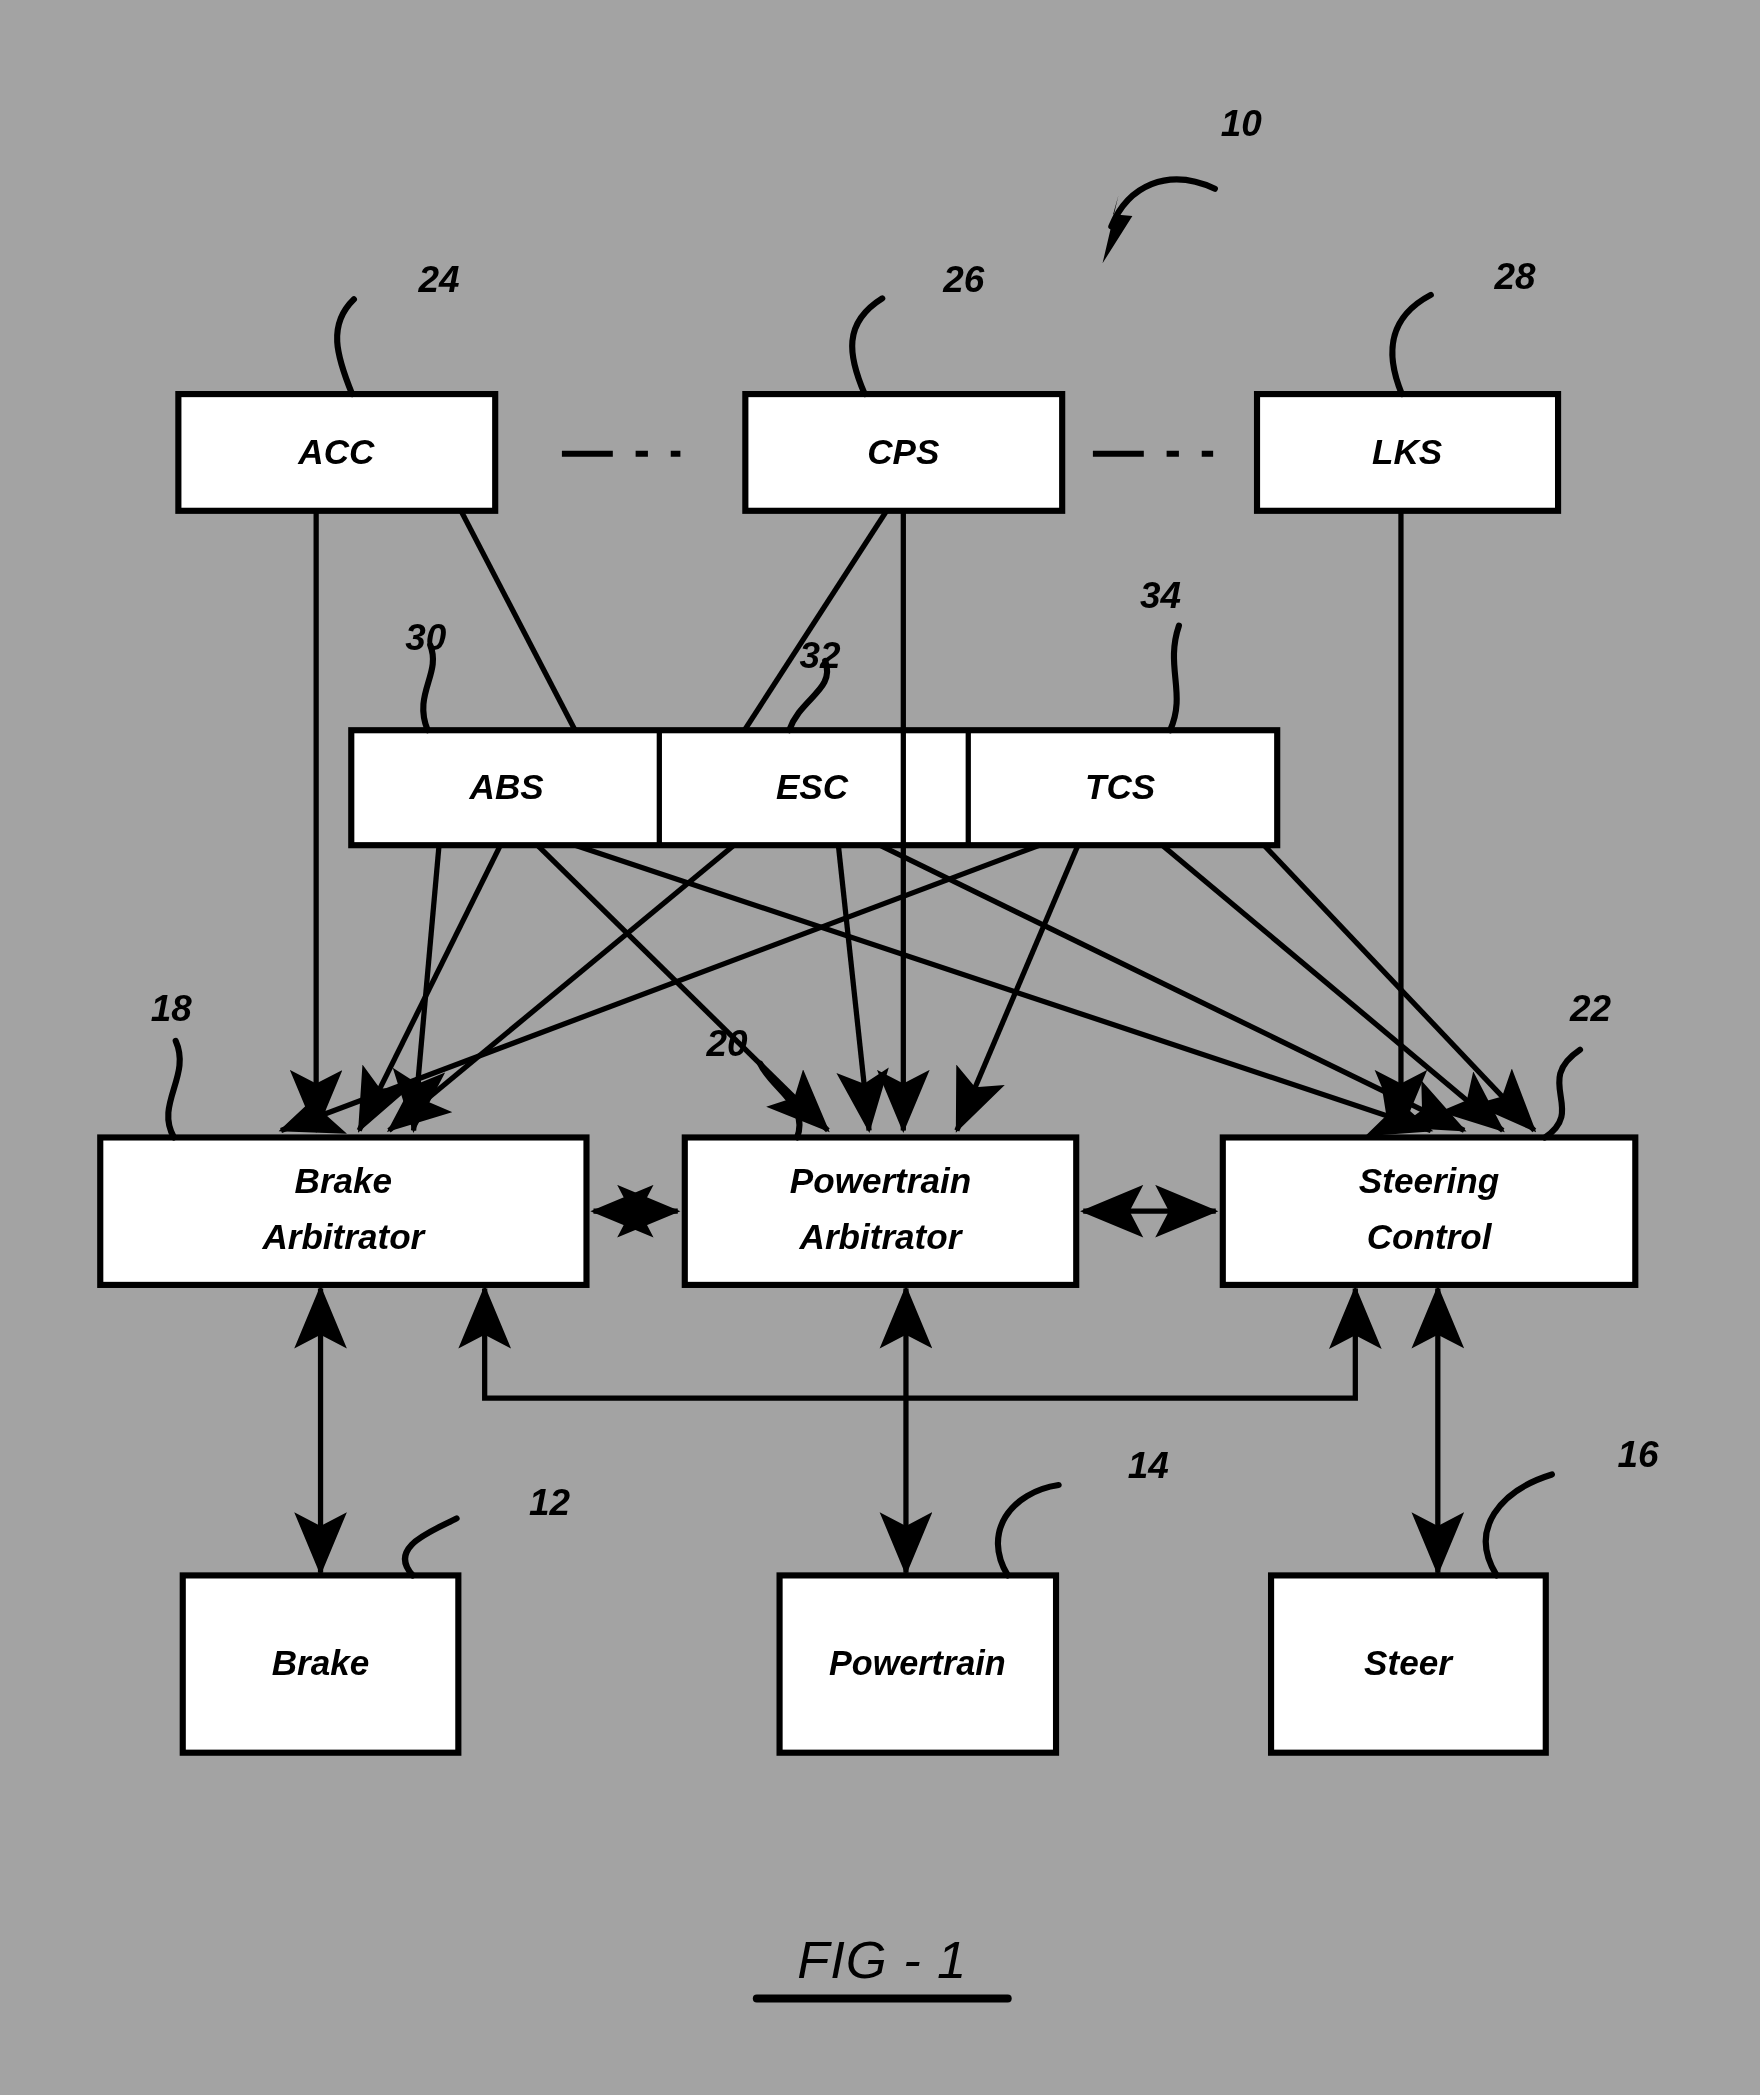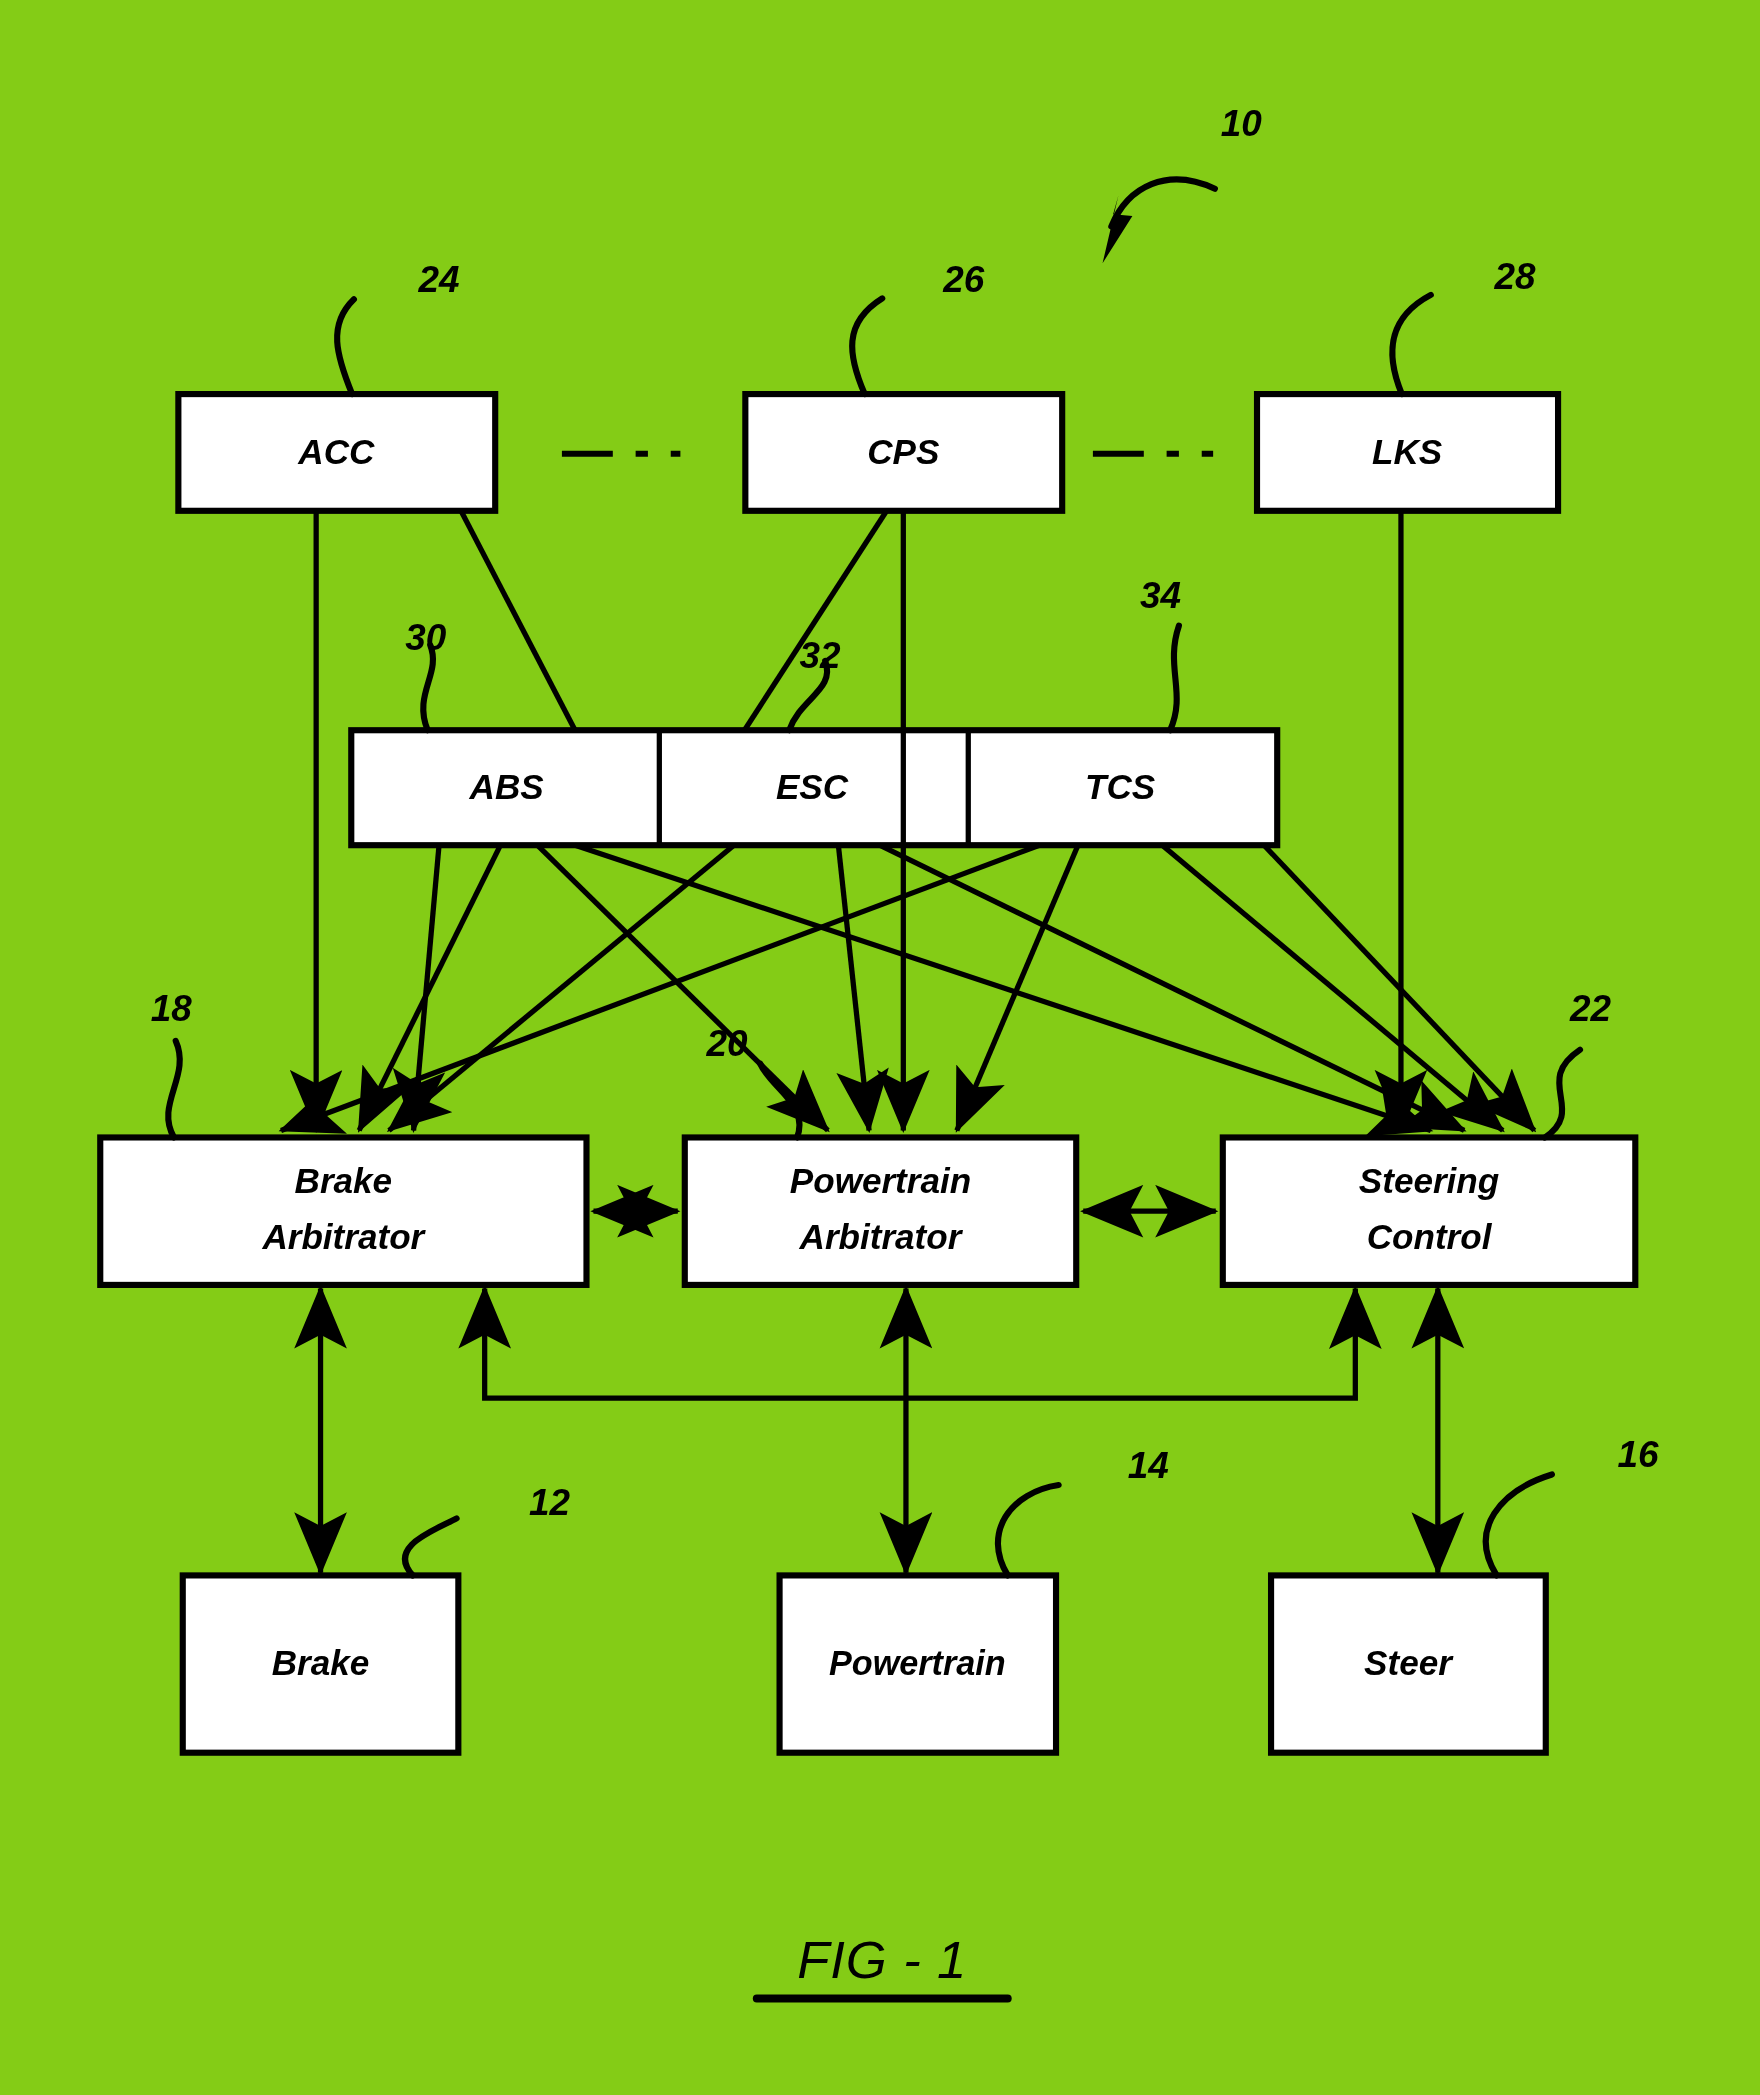--- a/index.html
+++ b/index.html
@@ -8,21 +8,21 @@
     padding: 0;
     background: #ffffff;
   }
   body {
     font-family: "Liberation Sans", sans-serif;
   }
   #figure-root {
     position: relative;
     width: 1761px;
     height: 2095px;
-    background: #84cc16;
+    background: #a3a3a3;
     overflow: hidden;
   }
   #figure-svg {
     position: absolute;
     left: 0;
     top: 0;
     width: 1761px;
     height: 2095px;
   }
   .box-label {

